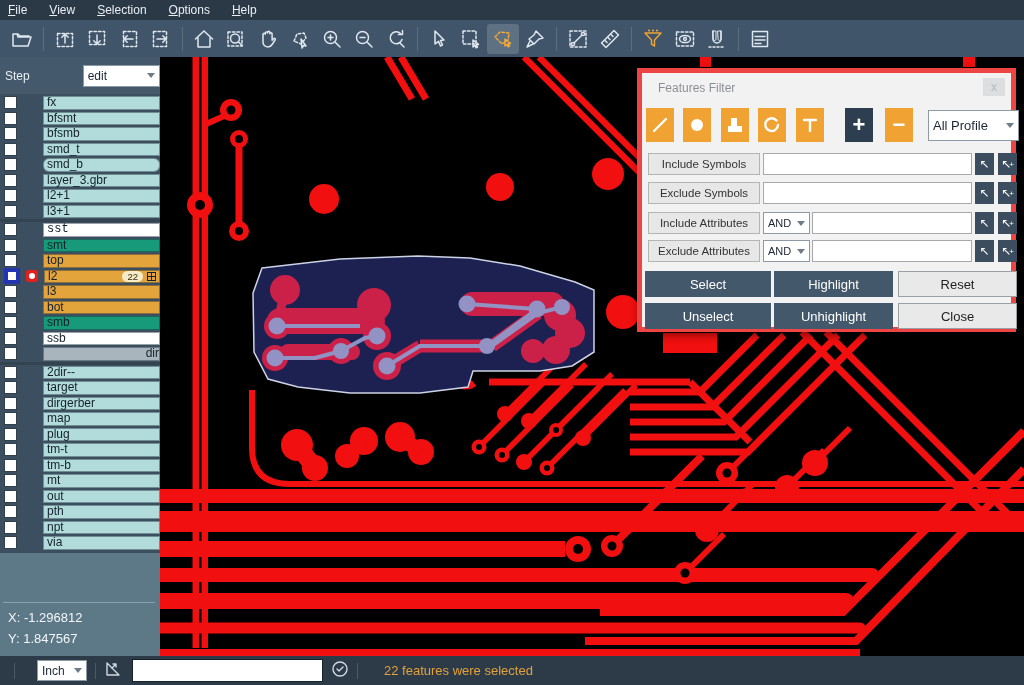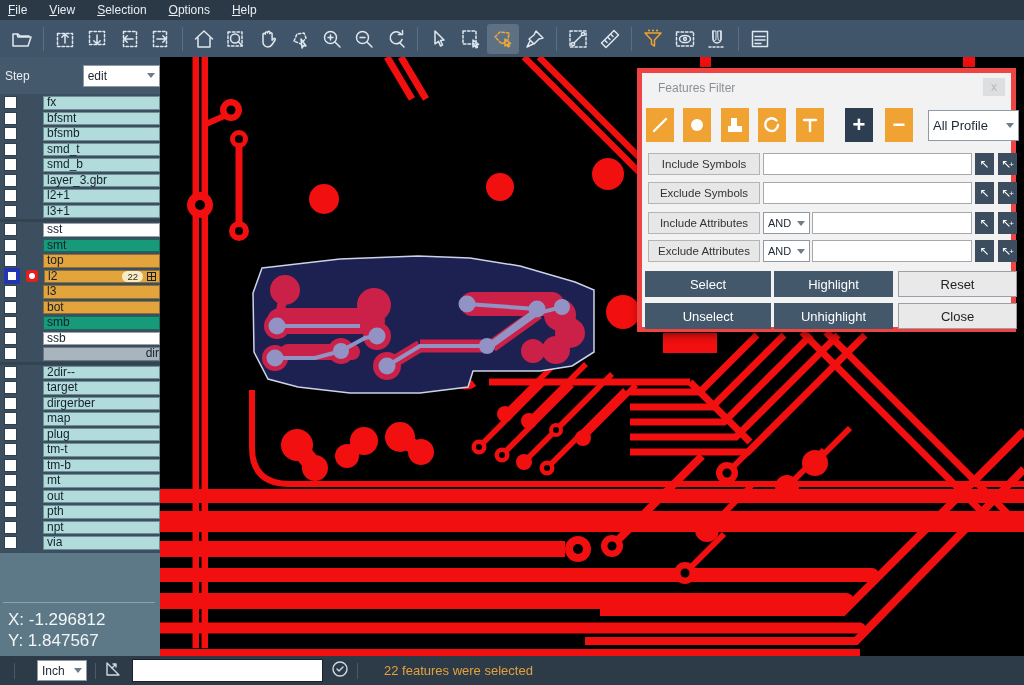--- a/index.html
+++ b/index.html
@@ -40,21 +40,21 @@
   .lcell{margin-left:6px;width:118px;height:13.5px;display:flex;align-items:center;
          border:1px solid rgba(30,45,55,.45);box-sizing:border-box;}
   .lcell span.t{font-size:12px;color:#14212c;padding-left:3px;line-height:11px;white-space:nowrap;}
   .badge{margin-left:auto;background:#f6ecca;border-radius:7px;font-size:9.5px;color:#3a2e10;
          padding:0 5px;height:11px;line-height:11px;}
   .grid-ico{width:9px;height:9px;margin:0 3px 0 4px;display:grid;grid-template-columns:1fr 1fr;
             grid-template-rows:1fr 1fr;gap:1px;background:#14212c;padding:1px;box-sizing:border-box;}
   .grid-ico i{background:#e3a43c;}
   #sbbottom{position:absolute;left:0;top:496px;width:160px;height:103px;background:#5d7987;}
   #sbbottom .sep{position:absolute;left:3px;right:5px;top:49px;height:1px;background:#8ba2ae;}
-  #sbbottom .coord{position:absolute;left:8px;color:#f2f6f8;font-size:17px;}
+  #sbbottom .coord{position:absolute;left:8px;color:#f2f6f8;font-size:13px;}
   
   #canvas{position:absolute;left:160px;top:57px;width:864px;height:599px;background:#000;}
   
   #dlg{position:absolute;left:637px;top:68px;width:379px;height:264px;background:#f2f2f2;
        border:5px solid #ef4444;box-shadow:2px 3px 8px rgba(0,0,0,.45);box-sizing:border-box;}
   #dlg .title{position:absolute;left:16px;top:8px;font-size:12px;color:#8b9096;}
   #dlg .close{position:absolute;right:6px;top:5px;width:22px;height:18px;background:#dcdee0;
               color:#b6babe;font-size:12px;text-align:center;line-height:18px;}
   .obtn{position:absolute;width:28px;height:34px;background:#f0a233;display:flex;align-items:center;justify-content:center;}
   .obtn svg{stroke:#fff;fill:none;stroke-width:2.4;stroke-linecap:round;}
@@ -424,21 +424,21 @@
         <div class="lrow">
           <div class="cb"></div>
           <div class="ind"></div>
           <div class="lcell" style="background: rgb(178, 220, 219);">
             <span class="t">smd_t</span>
           </div>
         </div>
         <div class="lrow">
           <div class="cb"></div>
           <div class="ind"></div>
-          <div class="lcell" style="background: rgb(178, 220, 219);">
+          <div class="lcell" style="background: rgb(178, 220, 219); border-radius: 6px;">
             <span class="t">smd_b</span>
           </div>
         </div>
         <div class="lrow">
           <div class="cb"></div>
           <div class="ind"></div>
           <div class="lcell" style="background: rgb(178, 220, 219);">
             <span class="t">layer_3.gbr</span>
           </div>
         </div>
@@ -453,21 +453,21 @@
           <div class="cb"></div>
           <div class="ind"></div>
           <div class="lcell" style="background: rgb(178, 220, 219);">
             <span class="t">l3+1</span>
           </div>
         </div>
         <div class="gsep"></div>
         <div class="lrow">
           <div class="cb"></div>
           <div class="ind"></div>
-          <div class="lcell" style="background: rgb(255, 255, 255);">
+          <div class="lcell" style="background: rgb(255, 255, 255); font-family: Liberation Mono, monospace;">
             <span class="t">sst</span>
           </div>
         </div>
         <div class="lrow">
           <div class="cb"></div>
           <div class="ind"></div>
           <div class="lcell" style="background: rgb(22, 154, 121);">
             <span class="t">smt</span>
           </div>
         </div>

